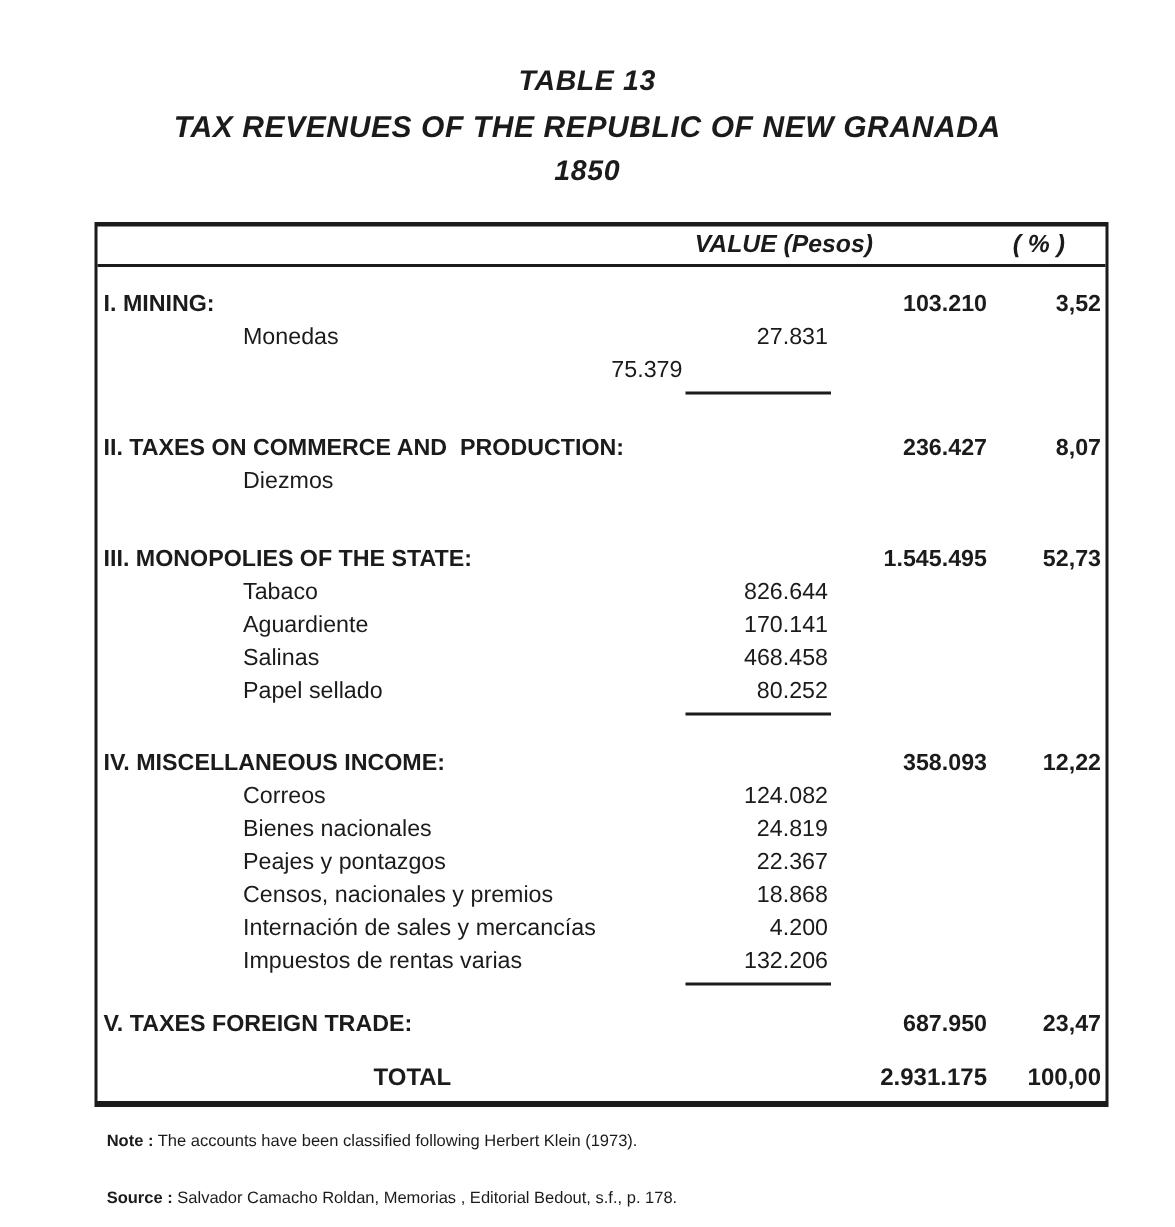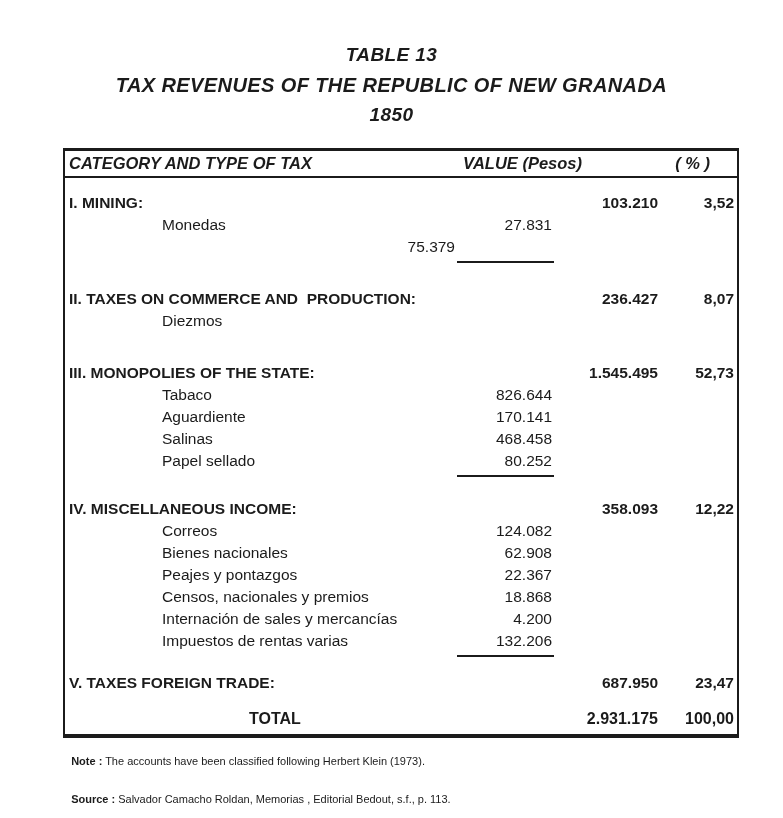--- a/index.html
+++ b/index.html
@@ -110,21 +110,20 @@
 
 <div class="title-block">
   <div class="title-line1">TABLE 13</div>
   <div class="title-line2">TAX REVENUES OF THE REPUBLIC OF NEW GRANADA</div>
   <div class="title-line3">1850</div>
 </div>
 
 <div class="tax-table">
 
   <div class="thead">
-    <span class="h-category">CATEGORY AND TYPE OF TAX</span>
     <span class="h-value">VALUE (Pesos)</span>
     <span class="h-percent">( % )</span>
   </div>
 
   <div class="tbody">
 
     <div class="sec sec-1">
       <div class="row">
         <div class="c sec-label">I. MINING:</div>
         <div class="c val"></div>
@@ -206,21 +205,21 @@
         <div class="c pct">12,22</div>
       </div>
       <div class="row">
         <div class="c item-label">Correos</div>
         <div class="c val">124.082</div>
         <div class="c tot"></div>
         <div class="c pct"></div>
       </div>
       <div class="row">
         <div class="c item-label">Bienes nacionales</div>
-        <div class="c val">62.908</div>
+        <div class="c val">24.819</div>
         <div class="c tot"></div>
         <div class="c pct"></div>
       </div>
       <div class="row">
         <div class="c item-label">Peajes y pontazgos</div>
         <div class="c val">22.367</div>
         <div class="c tot"></div>
         <div class="c pct"></div>
       </div>
       <div class="row">
@@ -263,14 +262,14 @@
     </div>
 
   </div>
 </div>
 
 <div class="footnote note-line">
   <span class="fn-label">Note :</span><span> The accounts have been classified following Herbert Klein (1973).</span>
 </div>
 
 <div class="footnote source-line">
-  <span class="fn-label">Source :</span><span> Salvador Camacho Roldan, </span><span class="underlined">Memorias</span><span> , Editorial Bedout, s.f., p. 113.</span>
+  <span class="fn-label">Source :</span><span> Salvador Camacho Roldan, </span><span class="underlined">Memorias</span><span> , Editorial Bedout, s.f., p. 178.</span>
 </div>
 
 </body></html>

